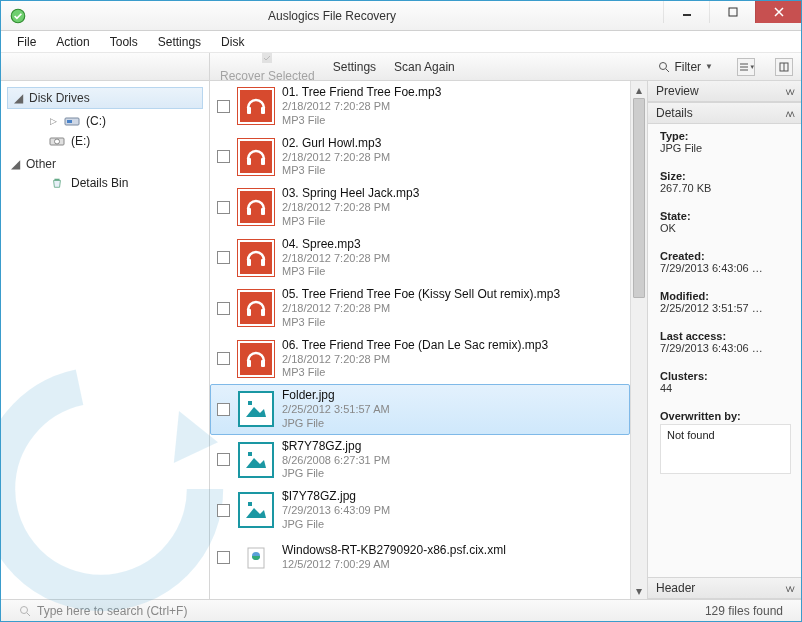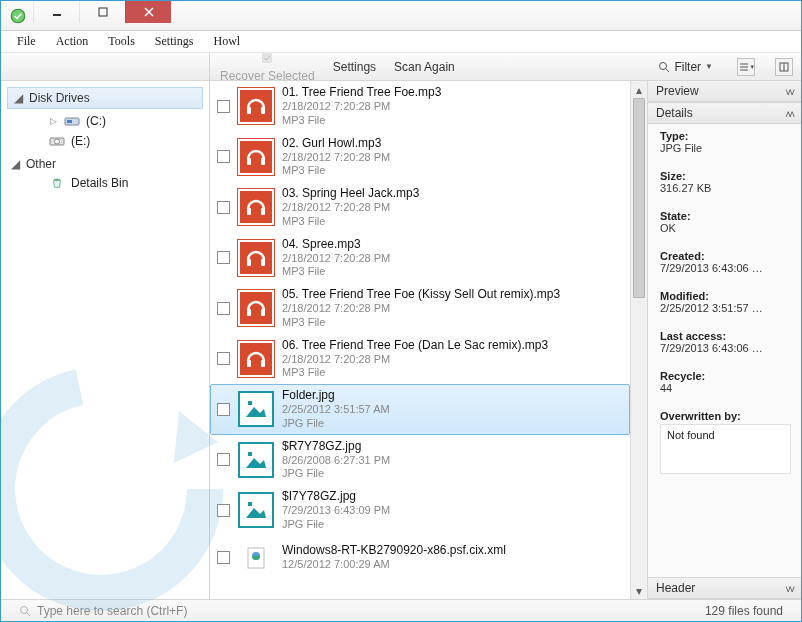--- a/index.html
+++ b/index.html
@@ -6,21 +6,21 @@
   body { margin:0; font-family: "Segoe UI", Tahoma, sans-serif; font-size:12px; color:#222; background:#fff; overflow:hidden; }
   .window { width:802px; height:622px; border:1px solid #3a9ccc; display:flex; flex-direction:column; background:#fff; position:relative; }
   .titlebar { height:30px; background:linear-gradient(#fdfdfd,#f1f1f1); display:flex; align-items:center; border-bottom:1px solid #d0d0d0; }
   .titlebar .app-icon { width:18px; height:18px; margin:0 6px 0 8px; }
   .titlebar .title { flex:1; text-align:center; font-size:12px; color:#333; margin-left:-32px; }
   .winbtns { display:flex; height:22px; margin-right:0; align-self:flex-start;}
   .winbtn { width:46px; height:22px; display:flex; align-items:center; justify-content:center; font-family:inherit; font-size:11px; color:#333; border-left:1px solid rgba(0,0,0,0.08); }
   .winbtn.close { background:#c75050; color:#fff; }
   .winbtn svg { display:block; }
   .menubar { height:22px; display:flex; align-items:center; padding:0 8px; gap:4px; border-bottom:1px solid #e8e8e8;}
-  .menubar span { padding:2px 8px; border-radius:2px;font-family:Liberation Serif, serif; }
+  .menubar span { padding:2px 8px; border-radius:2px; }
   .toolbar { height:28px; display:flex; align-items:center; border-bottom:1px solid #d6d6d6; background:linear-gradient(#fcfcfc,#ececec); }
   .toolbar .left-spacer { width:209px; height:100%; border-right:1px solid #d6d6d6; }
   .toolbar .tb-group { display:flex; align-items:center; height:100%; padding:0 6px; gap:10px; }
   .toolbar .tb-btn { display:flex; align-items:center; gap:4px; color:#666; padding:2px 4px; }
   .toolbar .tb-btn.disabled { opacity:0.55;flex-direction:column; }
   .toolbar .right { margin-left:auto; display:flex; align-items:center; gap:20px; padding-right:8px; }
   .toolbar .icon-btn { width:18px; height:18px; border:1px solid #c0c0c0; background:#f4f4f4; display:flex; align-items:center; justify-content:center; font-size:10px; color:#555; }
   .body { flex:1; display:flex; min-height:0; }
   .sidebar { width:209px; border-right:1px solid #d6d6d6; display:flex; flex-direction:column; position:relative; }
   .tree { padding:4px 0; }
@@ -65,20 +65,21 @@
 </style>
 </head>
 <body>
 
 <div class="window">
   <div class="titlebar">
     <svg class="app-icon" viewBox="0 0 16 16">
         <circle cx="8" cy="8" r="6" fill="#6fcf6f" stroke="#2e8b2e"></circle>
         <path d="M5 8 l2 2 l4 -4" stroke="#fff" fill="none" stroke-width="1.5"></path>
       </svg>
+    <div class="title">Auslogics File Recovery</div>
     <div class="winbtns">
       <div class="winbtn">
           <svg width="10" height="10">
             <rect x="1" y="7" width="8" height="2" fill="#333"></rect>
           </svg>
         </div>
       <div class="winbtn">
           <svg width="10" height="10">
             <rect x="1" y="1" width="8" height="8" fill="none" stroke="#333"></rect>
           </svg>
@@ -89,21 +90,21 @@
           </svg>
         </div>
     </div>
   </div>
 
   <div class="menubar">
     <span>File</span>
     <span>Action</span>
     <span>Tools</span>
     <span>Settings</span>
-    <span>Howl</span>
+    <span>Disk</span>
   </div>
 
   <div class="toolbar">
     <div class="left-spacer"></div>
     <div class="tb-group">
       <div class="tb-btn disabled">
         <svg width="14" height="14">
             <rect x="2" y="2" width="10" height="10" fill="#d0d0d0"></rect>
             <path d="M4 7 l2 2 l4 -4" stroke="#888" fill="none"></path>
           </svg>
@@ -339,26 +340,26 @@
         <div class="sect-head">
           <span>Preview</span>
           <span class="chevs">˅˅</span>
         </div>
         <div class="sect-head">
           <span>Details</span>
           <span class="chevs">˄˄</span>
         </div>
         <div class="sect-body">
           <div><span class="lbl">Type:</span><br><span class="val">JPG File</span></div>
-          <div><span class="lbl">Size:</span><br><span class="val">316.27 KB</span></div>
+          <div><span class="lbl">Size:</span><br><span class="val">267.70 KB</span></div>
           <div><span class="lbl">State:</span><br><span class="val">OK</span></div>
           <div><span class="lbl">Created:</span><br><span class="val">7/29/2013 6:43:06 …</span></div>
           <div><span class="lbl">Modified:</span><br><span class="val">2/25/2012 3:51:57 …</span></div>
           <div><span class="lbl">Last access:</span><br><span class="val">7/29/2013 6:43:06 …</span></div>
-          <div><span class="lbl">Recycle:</span><br><span class="val">44</span></div>
+          <div><span class="lbl">Clusters:</span><br><span class="val">44</span></div>
           <div><span class="lbl">Overwritten by:</span>
             <div class="overwritten-box"><span>Not found</span></div>
           </div>
         </div>
         <div style="flex:1"></div>
         <div class="sect-head">
           <span>Header</span>
           <span class="chevs">˅˅</span>
         </div>
       </div>

